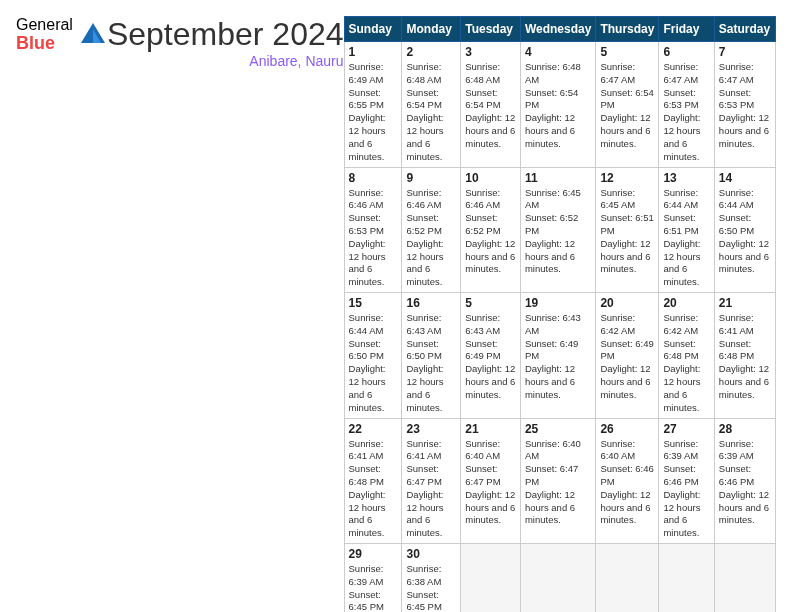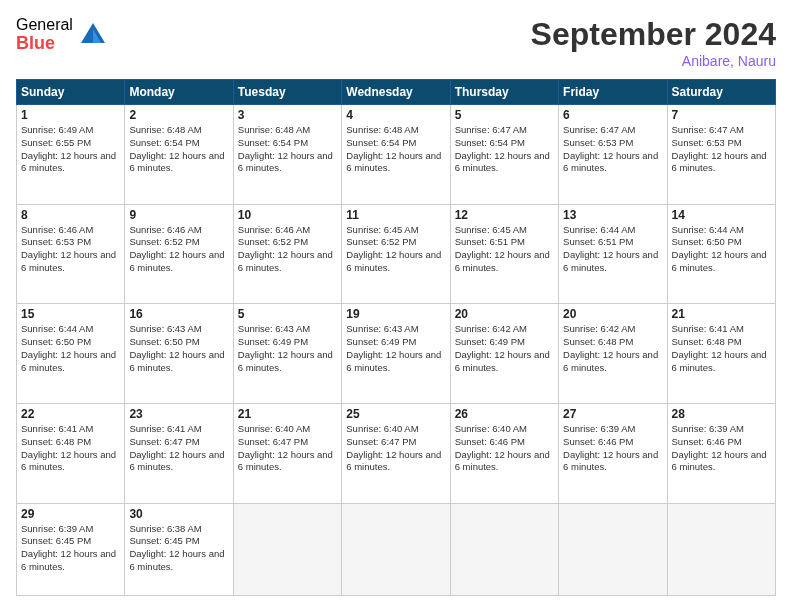--- a/index.html
+++ b/index.html
@@ -8,21 +8,21 @@
       background: #fff;
       width: 792px;
       height: 612px;
       overflow: hidden;
     }
     .page {
       width: 792px;
       height: 612px;
       padding: 16px;
       display: flex;
-      flex-direction: column;
+      flex-direction: row;
     }
     .header {
       display: flex;
       align-items: flex-start;
       justify-content: space-between;
       margin-bottom: 10px;
     }
     .logo {
       display: flex;
       align-items: center;
@@ -36,21 +36,21 @@
     .logo-icon {
       width: 28px;
       height: 28px;
       margin-left: 2px;
     }
     .title-block {
       text-align: right;
     }
     .month-title {
       font-size: 32px;
-      font-weight: bold;
+      font-weight: normal;
       color: #333;
     }
     .location {
       font-size: 14px;
       color: #8b5cf6;
     }
     .calendar {
       width: 100%;
       border-collapse: collapse;
       flex: 1;

